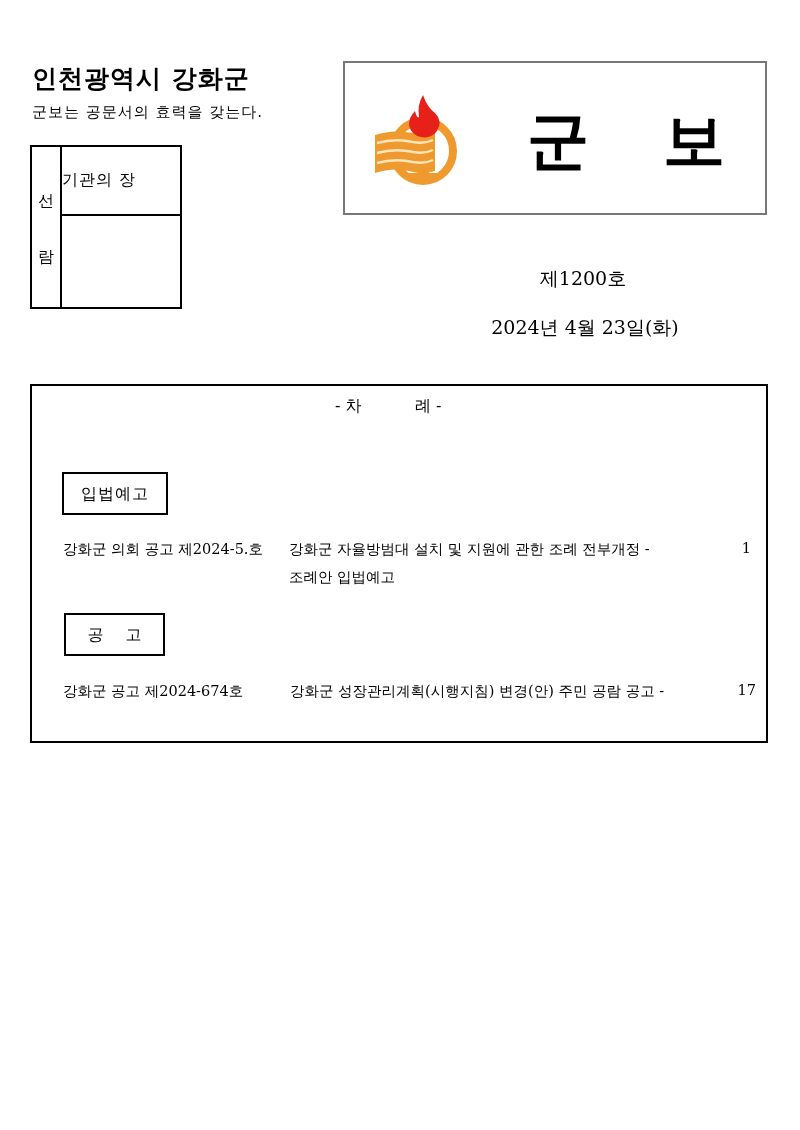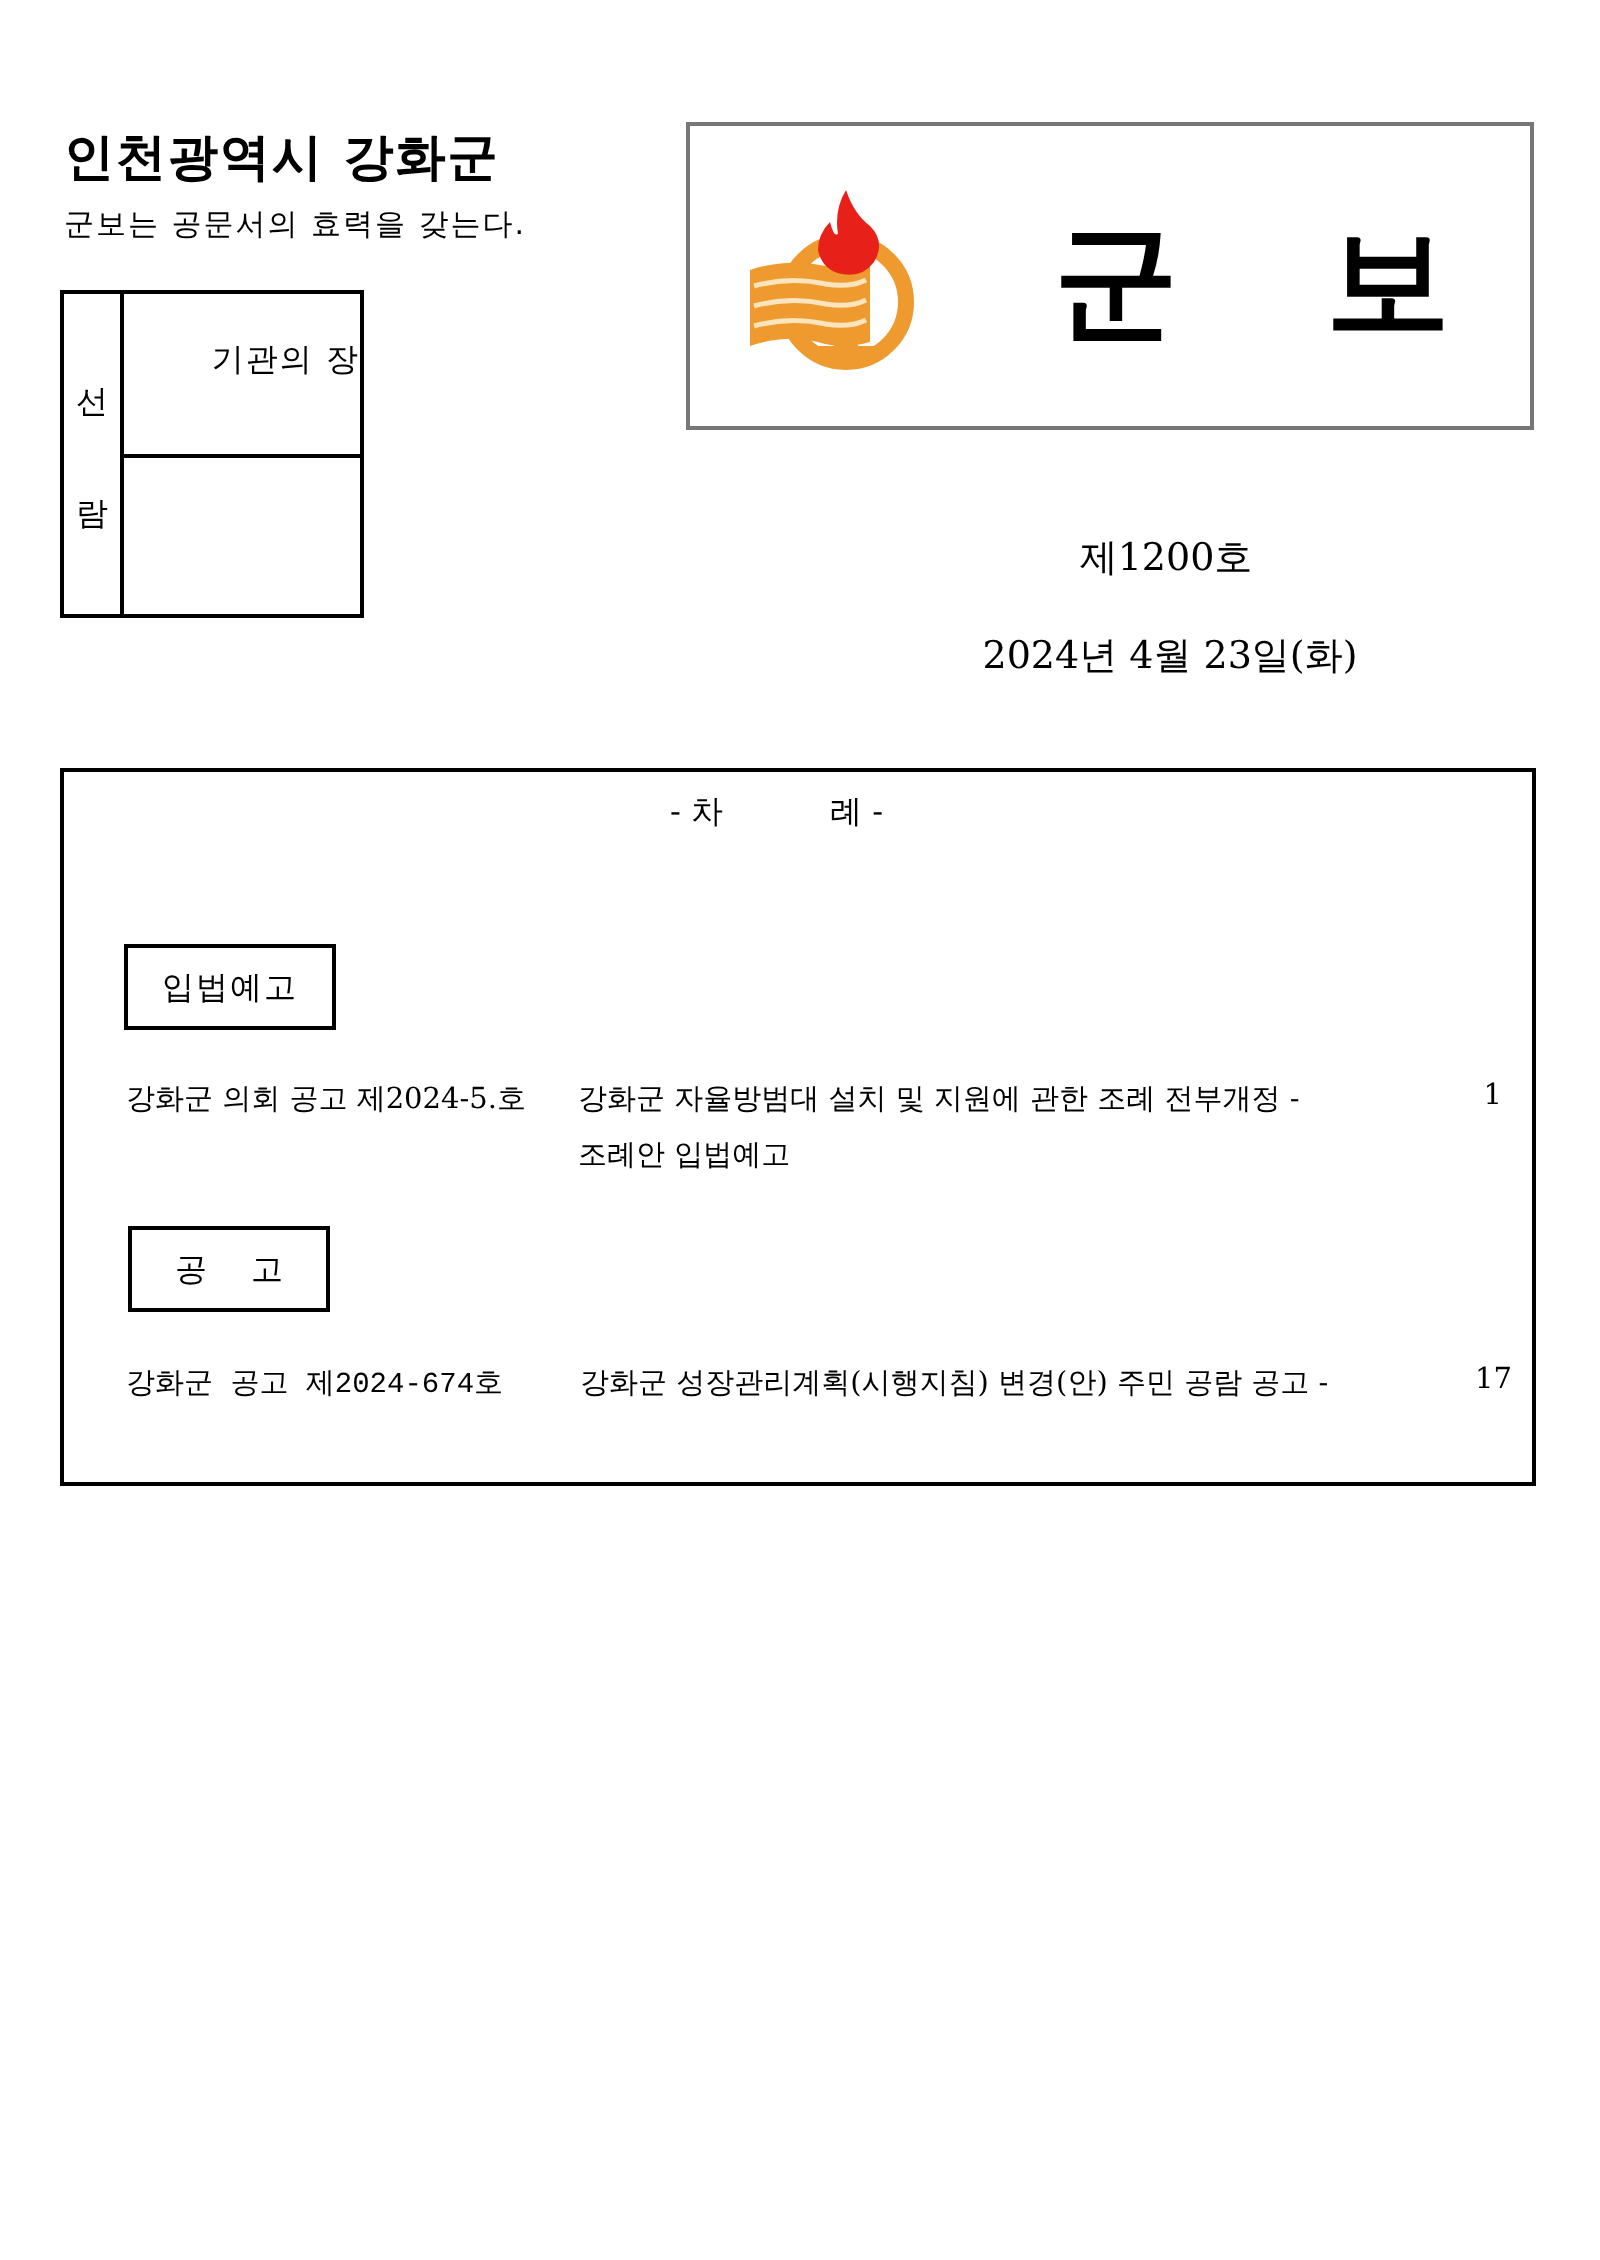--- a/index.html
+++ b/index.html
@@ -7,21 +7,21 @@
   .abs { position: absolute; }
   .sans { font-family: "DejaVu Sans", "Liberation Sans", sans-serif; }
   .serif { font-family: "DejaVu Serif", "Liberation Serif", serif; }
 
   #org-name { left: 32px; top: 62px; font-size: 25px; font-weight: bold; letter-spacing: 1px; }
   #org-sub { left: 32px; top: 103px; font-size: 15px; letter-spacing: 1px; }
 
   #approval { left: 30px; top: 145px; width: 152px; height: 164px; border: 2px solid #000; box-sizing: border-box; }
   #approval .side { position: absolute; left: 0; top: 0; width: 30px; height: 100%; border-right: 2px solid #000; box-sizing: border-box; }
   #approval .side span { position: absolute; left: 0; width: 28px; text-align: center; font-size: 16px; }
-  #approval .head { position: absolute; left: 30px; top: 0; right: 0; height: 82px; border-bottom: 2px solid #000; box-sizing: border-box; text-align: right; line-height: 66px; font-size: 16px; letter-spacing: 1px; }
+  #approval .head { position: absolute; left: 30px; top: 0; right: 0; height: 69px; border-bottom: 2px solid #000; box-sizing: border-box; text-align: left; line-height: 66px; font-size: 16px; letter-spacing: 1px; }
   #approval .sign { position: absolute; left: 30px; top: 69px; right: 0; bottom: 0; }
 
   #masthead { left: 343px; top: 61px; width: 424px; height: 154px; border: 2px solid #777; box-sizing: border-box; background: #fff; }
   #logo { position: absolute; left: 28px; top: 30px; width: 90px; height: 92px; }
   #mast-title { position: absolute; left: 0; right: 0; top: 36px; font-size: 62px; font-weight: bold; }
   #mast-title .c1 { position: absolute; left: 182px; }
   #mast-title .c2 { position: absolute; left: 318px; }
 
   #issue-no { left: 483px; top: 266px; width: 200px; text-align: center; font-size: 19px; }
   #issue-date { left: 470px; top: 315px; width: 230px; text-align: center; font-size: 19px; }
@@ -32,21 +32,21 @@
   #toc-title .r { position: absolute; left: 383px; }
   .section-box { position: absolute; border: 2px solid #000; box-sizing: border-box; font-size: 16px; text-align: center; }
   #sec1 { left: 30px; top: 86px; width: 106px; height: 43px; line-height: 39px; letter-spacing: 1px; }
   #sec2 { left: 32px; top: 227px; width: 101px; height: 43px; line-height: 39px; }
   #sec2 span { letter-spacing: 22px; margin-right: -22px; }
   .entry { position: absolute; font-size: 14.5px; white-space: nowrap; }
   #e1a { left: 31px; top: 154px; }
   #e1b { left: 257px; top: 154px; }
   #e1c { left: 257px; top: 182px; text-align: center; }
   #e1p { right: 15px; top: 154px; }
-  #e2a { left: 31px; top: 296px; font-family: Liberation Mono, monospace; }
+  #e2a { left: 31px; top: 296px; }
   #e2b { left: 258px; top: 296px; }
   #e2p { right: 10px; top: 296px; }
 </style>
 </head>
 <body>
 
 <div id="org-name" class="abs sans">인천광역시 강화군</div>
 <div id="org-sub" class="abs sans">군보는 공문서의 효력을 갖는다.</div>
 
 <div id="approval" class="abs serif">

